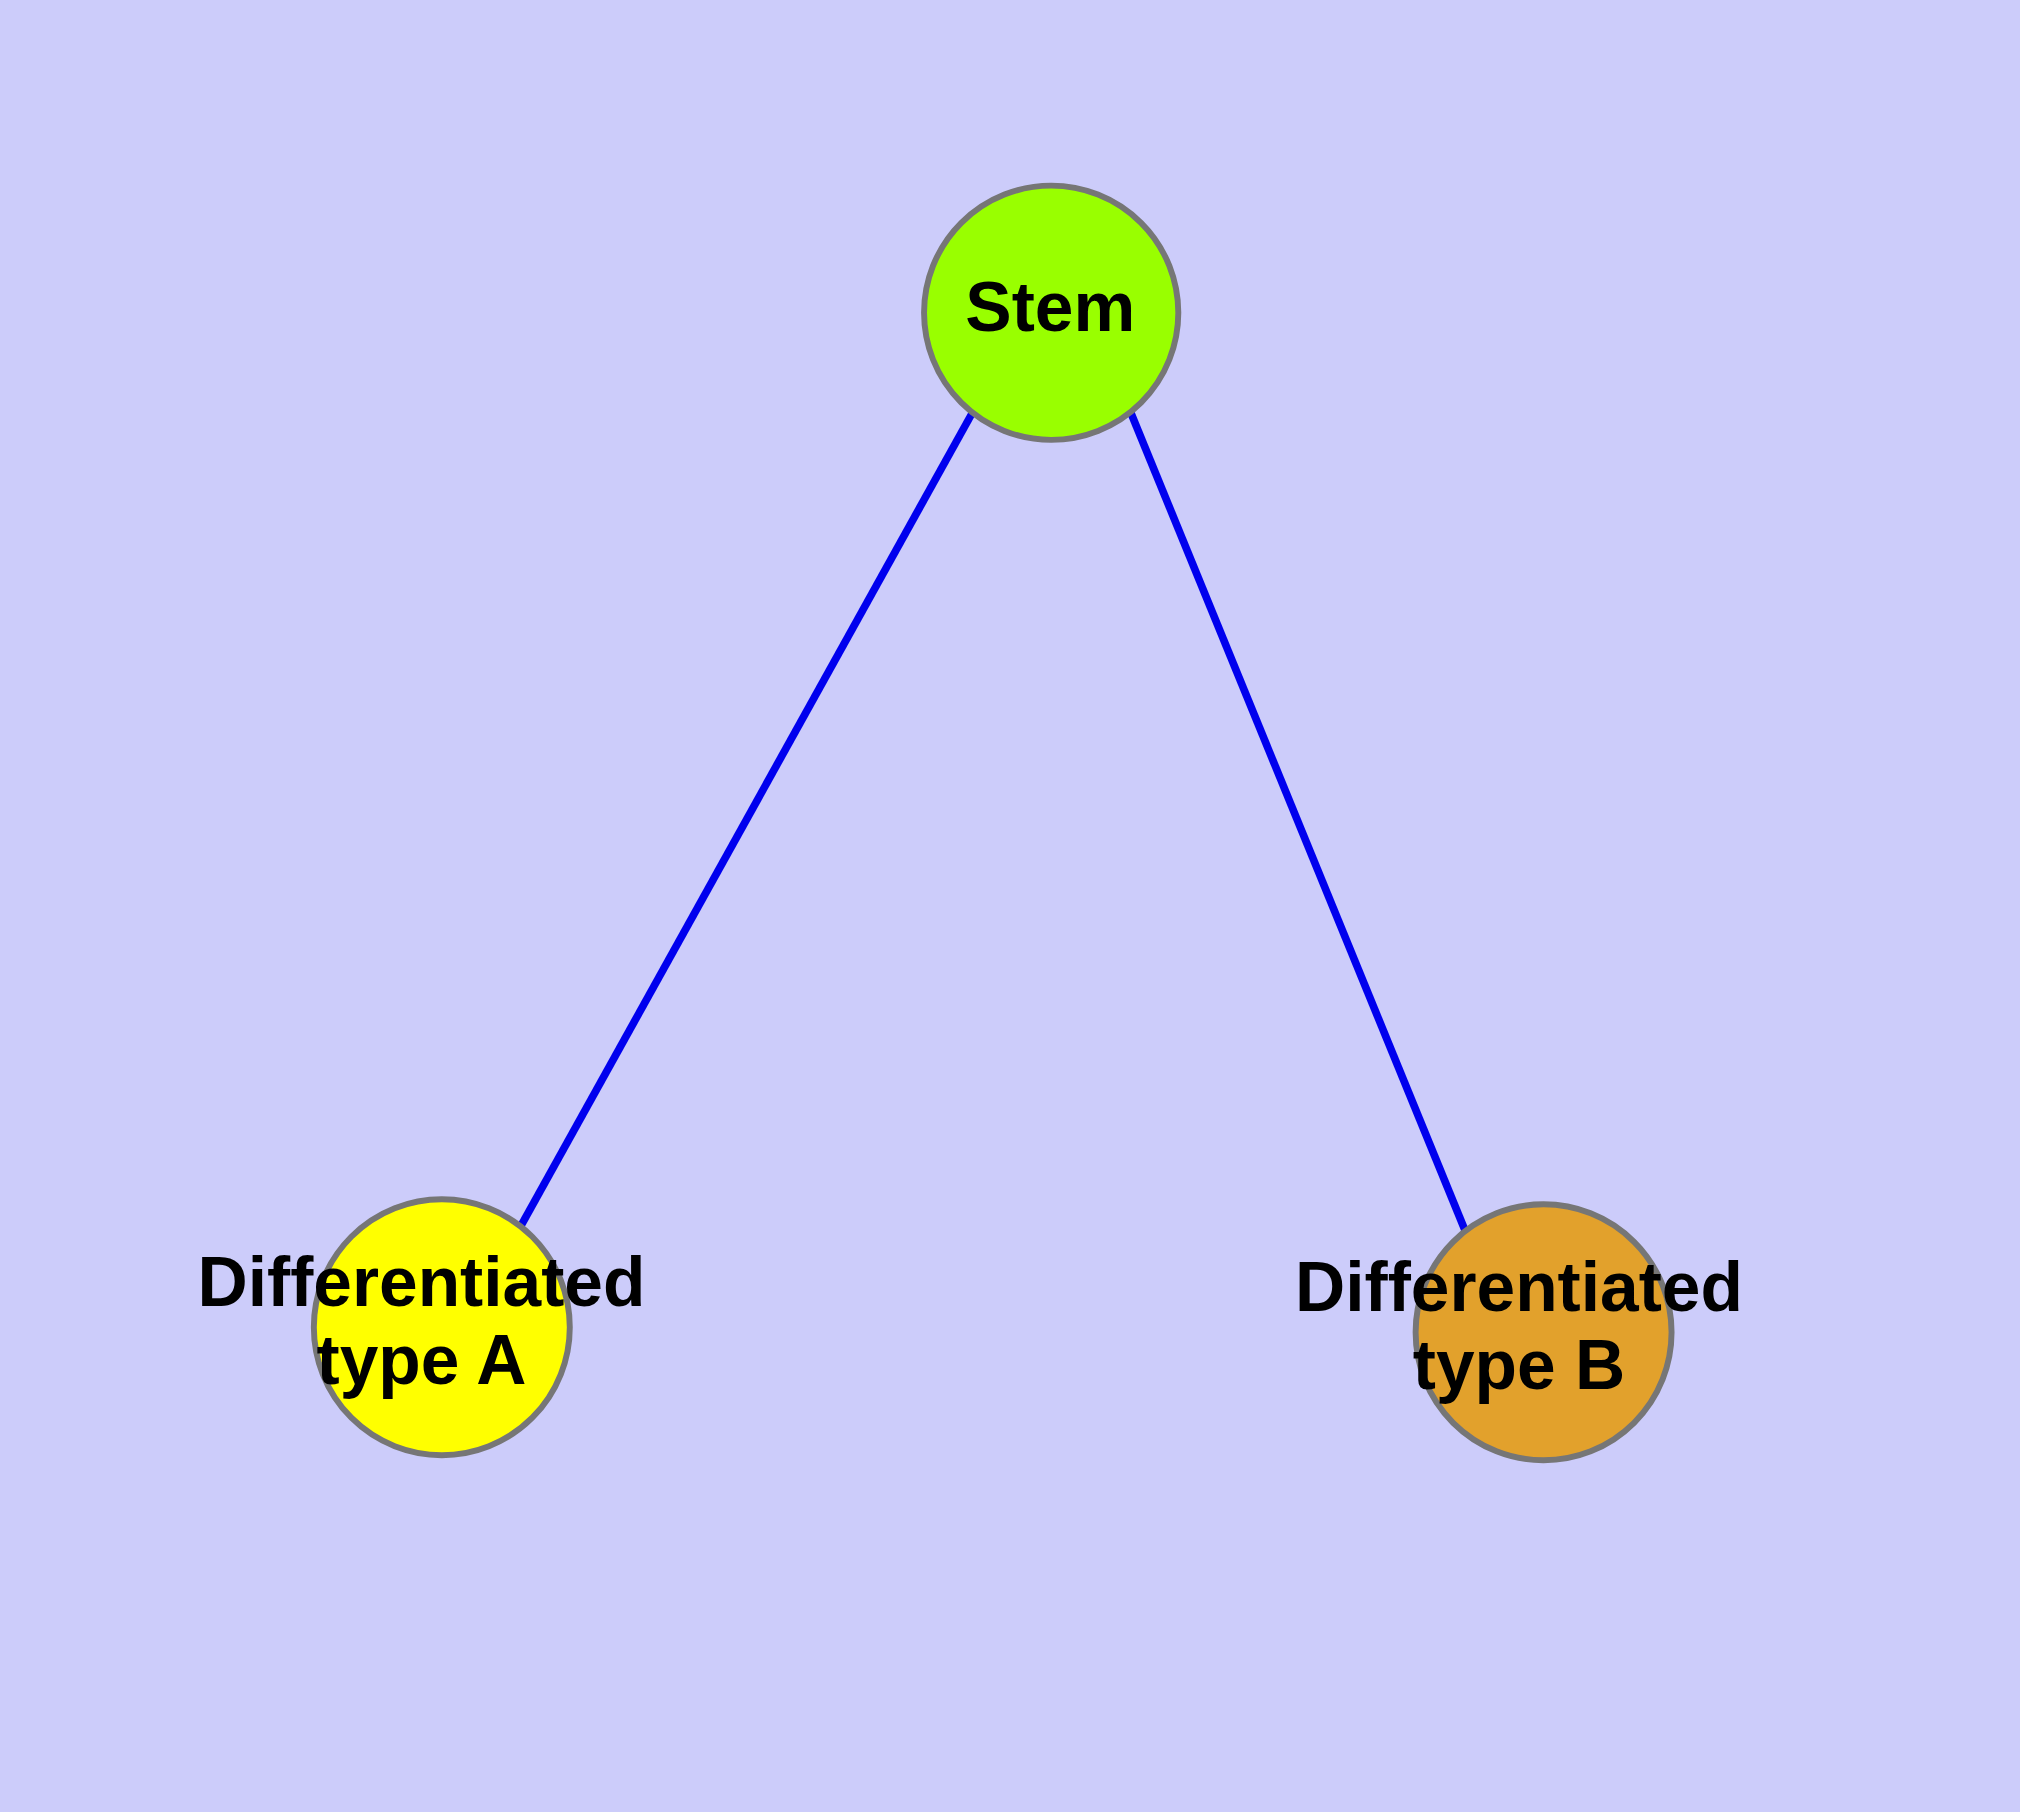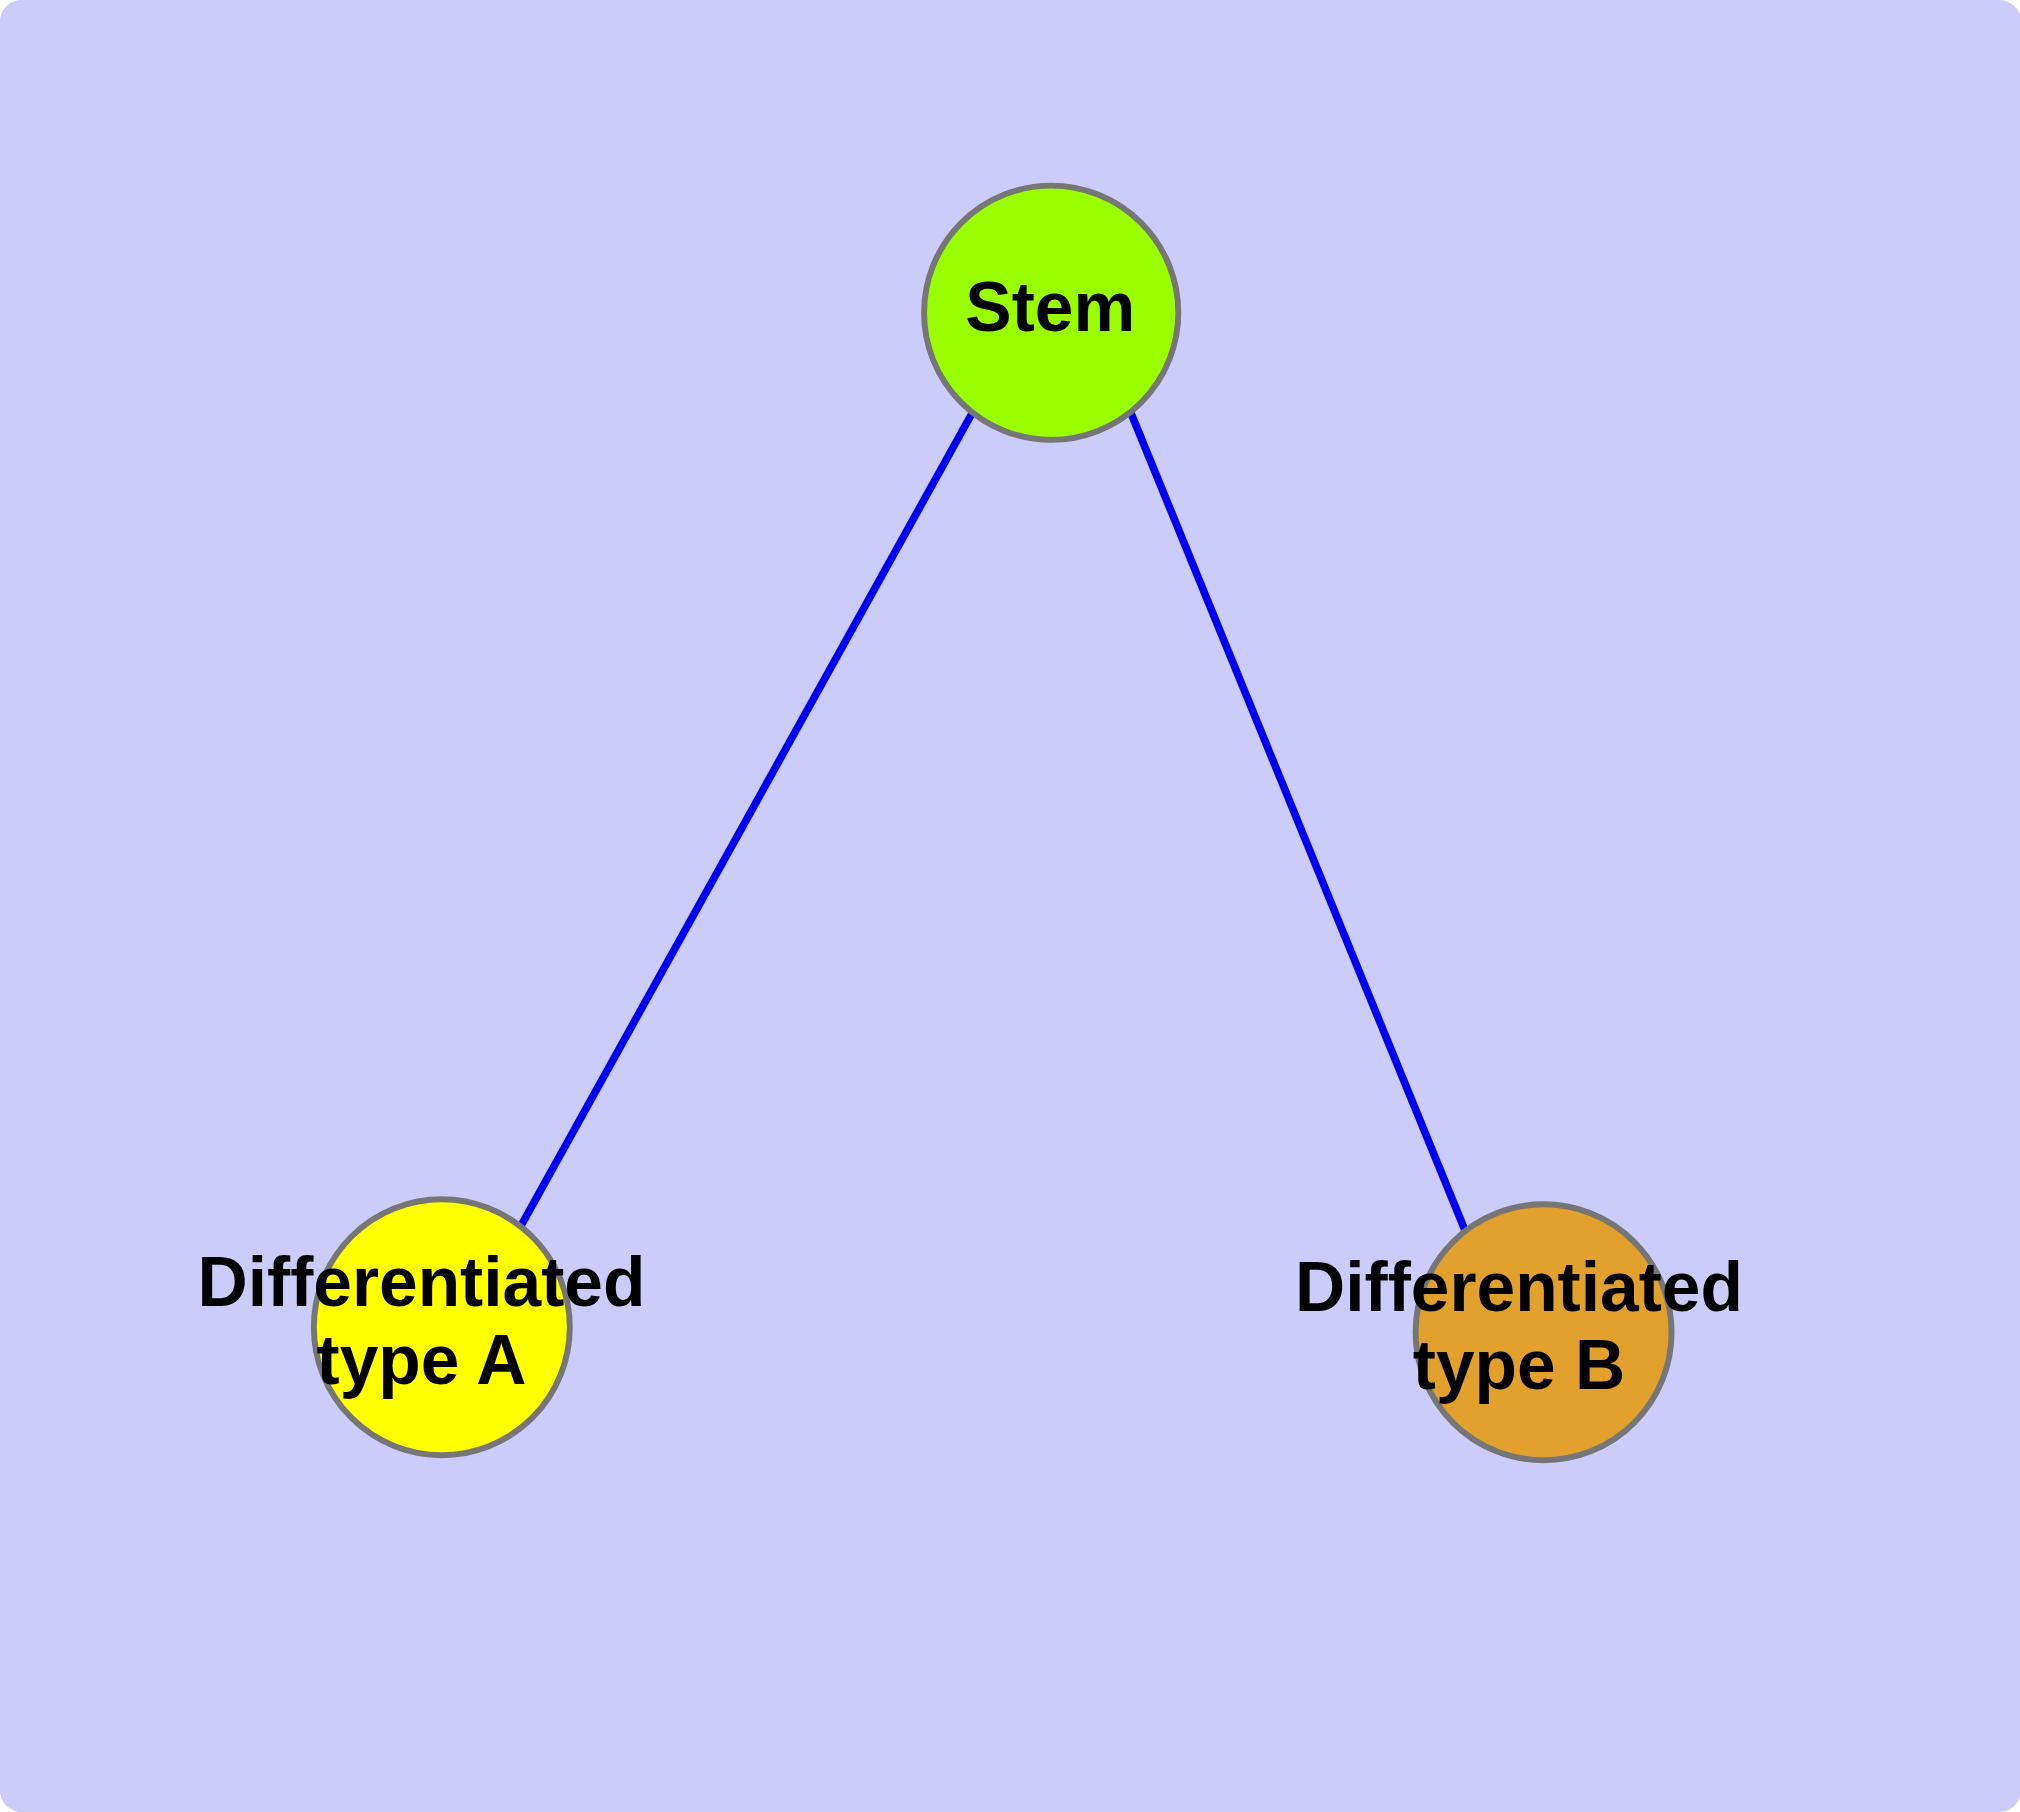--- a/index.html
+++ b/index.html
@@ -6,21 +6,20 @@
     margin: 0;
     padding: 0;
     background: #ffffff;
   }
   #canvas {
     position: relative;
     width: 2021px;
     height: 1812px;
     overflow: hidden;
     font-family: "Liberation Sans", sans-serif;
-    border-radius: 22px;
   }
   #graph-svg {
     position: absolute;
     top: 0;
     left: 0;
     width: 2021px;
     height: 1812px;
     display: block;
   }
   .node-label {

